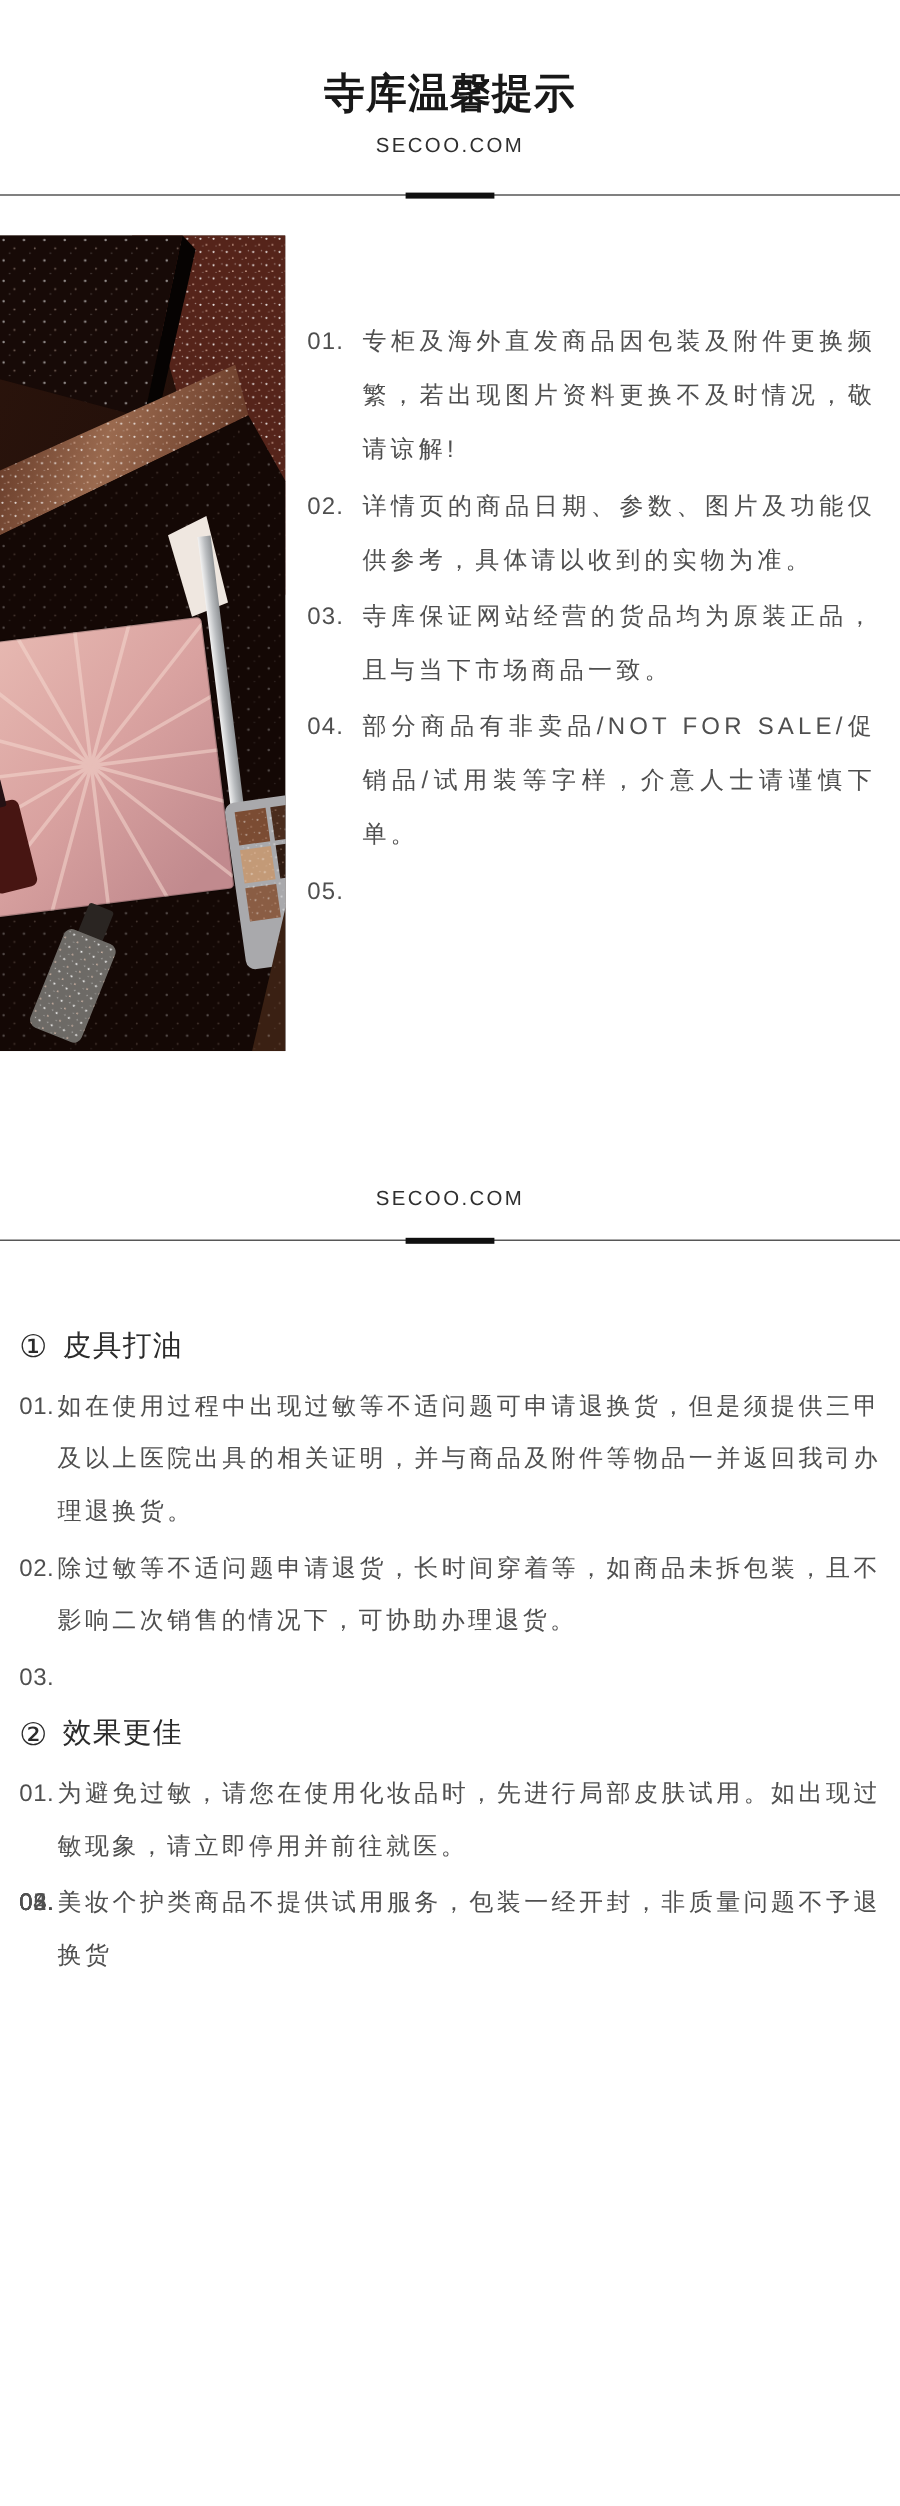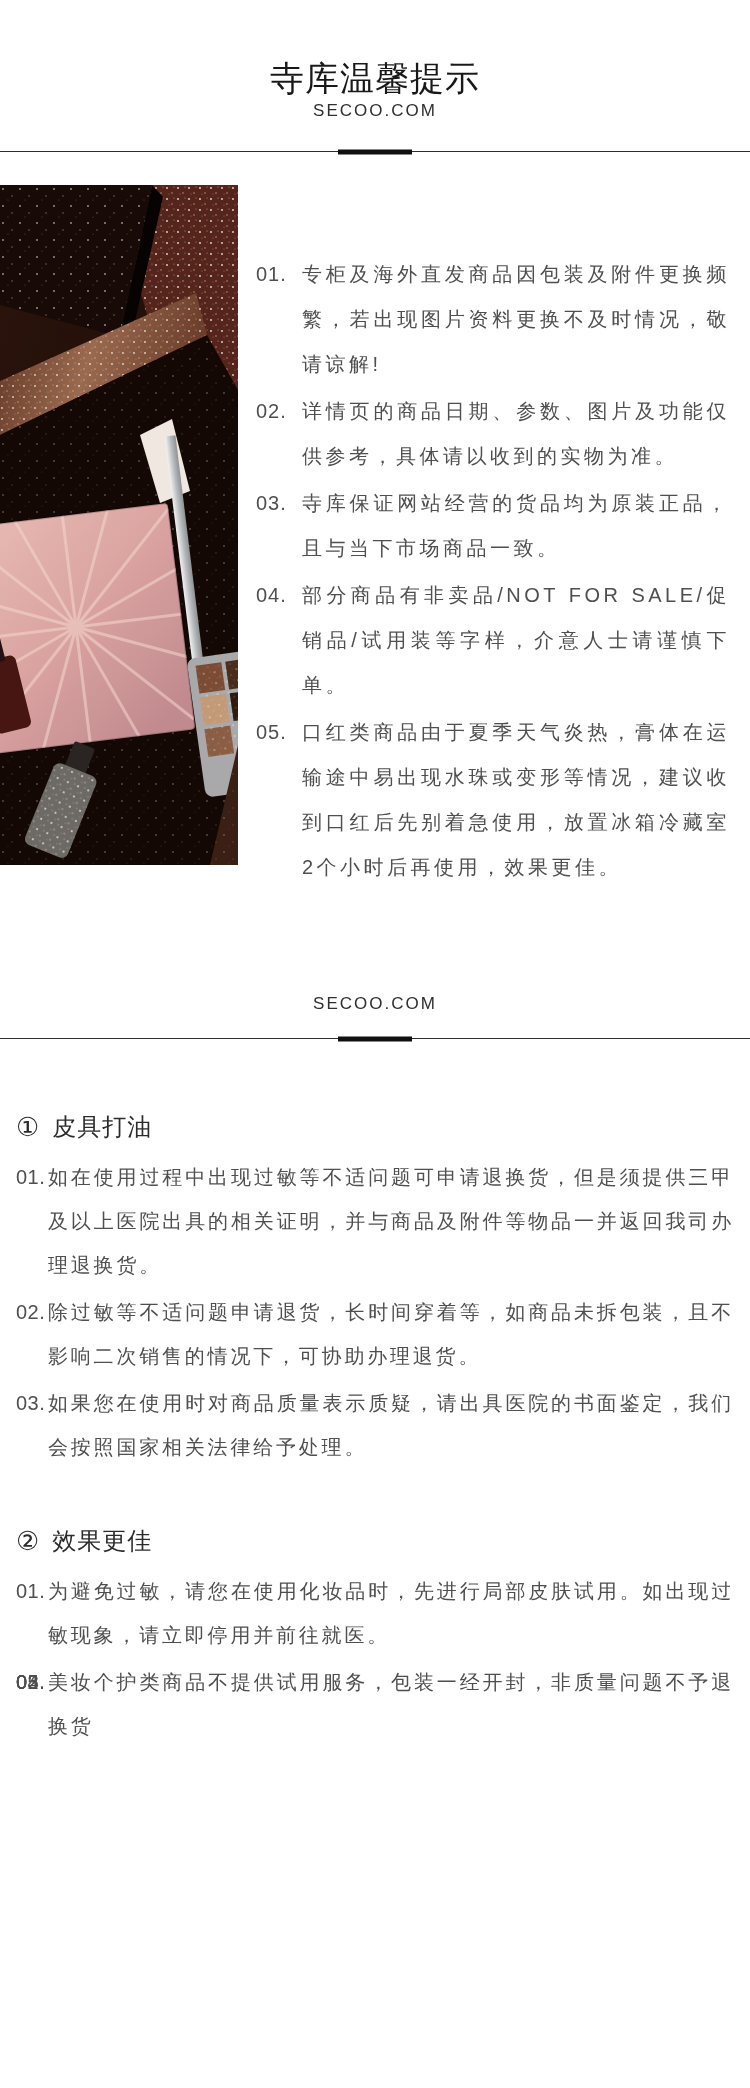--- a/index.html
+++ b/index.html
@@ -7,25 +7,25 @@
     width: 750px;
     font-family: "Liberation Sans", "DejaVu Sans", sans-serif;
     color: #4f4f4f;
   }
   .page { width: 750px; min-height: 2088px; background: #ffffff; overflow: hidden; }
 
   
   .header { text-align: center; padding-top: 58px; }
   .header.header2 { padding-top: 99px; }
   .title {
-    margin: 0; font-size: 34px; line-height: 40px; font-weight: 400;
+    margin: 0; font-size: 34px; line-height: 40px; font-weight: 700;
     letter-spacing: 1px; color: #181818;
   }
   .subtitle {
-    margin-top: 2px; font-size: 17px; line-height: 21px;
+    margin-top: 13px; font-size: 17px; line-height: 21px;
     letter-spacing: 2px; color: #2f2f2f;
   }
   .divider { margin-top: 30px; height: 1px; background: #2e2e2e; position: relative; }
   .divider.divider2 { margin-top: 24px; }
   .divider .thick {
     position: absolute; left: 50%; top: 50%; transform: translate(-50%,-50%);
     width: 74px; height: 5px; background: #101010;
   }
 
   
@@ -186,21 +186,20 @@
       <li>
         <span class="num">03.</span>
         <span class="txt">寺库保证网站经营的货品均为原装正品，且与当下市场商品一致。</span>
       </li>
       <li>
         <span class="num">04.</span>
         <span class="txt">部分商品有非卖品/NOT FOR SALE/促销品/试用装等字样，介意人士请谨慎下单。</span>
       </li>
       <li>
         <span class="num">05.</span>
-        <span class="txt">口红类商品由于夏季天气炎热，膏体在运输途中易出现水珠或变形等情况，建议收到口红后先别着急使用，放置冰箱冷藏室2个小时后再使用，效果更佳。</span>
       </li>
     </ol>
   </section>
 
   <header class="header header2">
     <div class="subtitle">SECOO.COM</div>
   </header>
   <div class="divider divider2">
     <span class="thick"></span>
   </div>
@@ -215,21 +214,20 @@
       <li>
         <span class="num">01.</span>
         <span class="txt">如在使用过程中出现过敏等不适问题可申请退换货，但是须提供三甲及以上医院出具的相关证明，并与商品及附件等物品一并返回我司办理退换货。</span>
       </li>
       <li>
         <span class="num">02.</span>
         <span class="txt">除过敏等不适问题申请退货，长时间穿着等，如商品未拆包装，且不影响二次销售的情况下，可协助办理退货。</span>
       </li>
       <li>
         <span class="num">03.</span>
-        <span class="txt">如果您在使用时对商品质量表示质疑，请出具医院的书面鉴定，我们会按照国家相关法律给予处理。</span>
       </li>
     </ol>
 
     <div class="subsec-heading second">
       <span class="circ">②</span>
       <span>效果更佳</span>
     </div>
     <ol class="notes-list">
       <li>
         <span class="num">01.</span>

